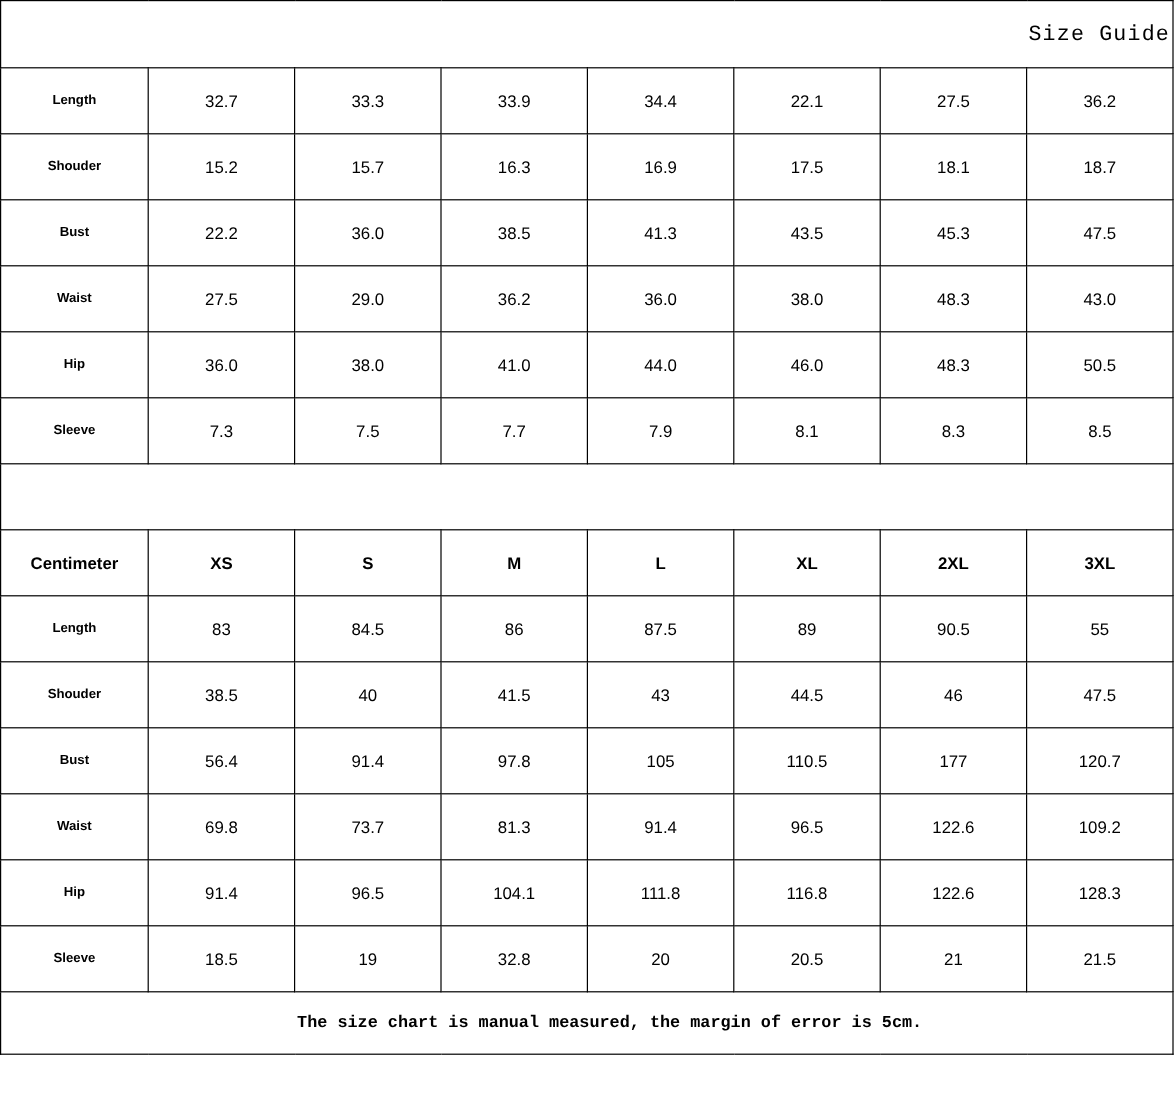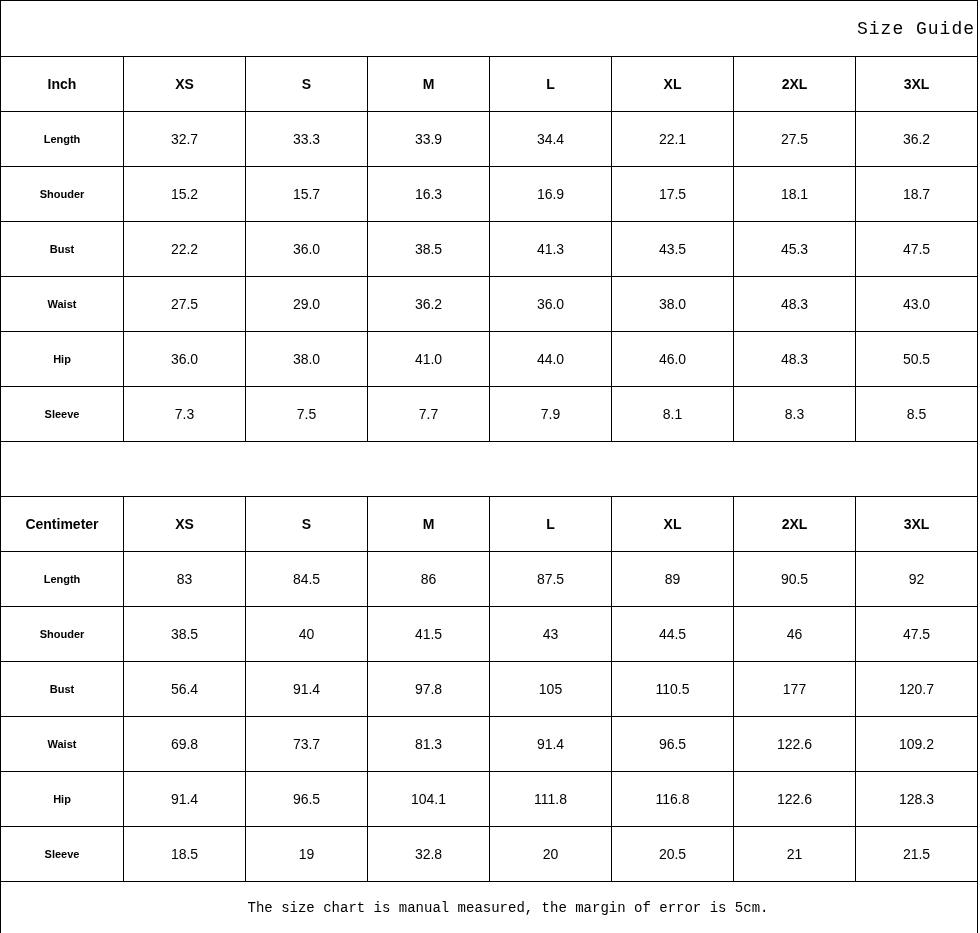--- a/index.html
+++ b/index.html
@@ -83,21 +83,21 @@
     border-right: 1px solid #000000;
     border-top: 1px solid #000000;
     border-bottom: 1px solid #000000;
   }
 
   
   td.note-cell {
     height: 52px;
     font-family: "Liberation Mono", "DejaVu Sans Mono", monospace;
     font-size: 14px;
-    font-weight: 400;
+    font-weight: 700;
     text-align: center;
     padding-left: 40px;
     letter-spacing: 0px;
   }
 </style>
 </head>
 <body>
 
 <div class="page">
   <table class="size-table">
@@ -110,30 +110,20 @@
         <col class="c-size">
         <col class="c-size">
         <col class="c-size">
     </colgroup>
     <tbody>
 
       <tr>
         <td class="title-cell" colspan="8">Size Guide</td>
       </tr>
 
-      <tr>
-        <td class="head-cell">Inch</td>
-        <td class="head-cell">XS</td>
-        <td class="head-cell">S</td>
-        <td class="head-cell">M</td>
-        <td class="head-cell">L</td>
-        <td class="head-cell">XL</td>
-        <td class="head-cell">2XL</td>
-        <td class="head-cell">3XL</td>
-      </tr>
 
       <tr>
         <td class="row-label">Length</td>
         <td class="value-cell">32.7</td>
         <td class="value-cell">33.3</td>
         <td class="value-cell">33.9</td>
         <td class="value-cell">34.4</td>
         <td class="value-cell">22.1</td>
         <td class="value-cell">27.5</td>
         <td class="value-cell">36.2</td>
@@ -210,21 +200,21 @@
       </tr>
 
       <tr>
         <td class="row-label">Length</td>
         <td class="value-cell">83</td>
         <td class="value-cell">84.5</td>
         <td class="value-cell">86</td>
         <td class="value-cell">87.5</td>
         <td class="value-cell">89</td>
         <td class="value-cell">90.5</td>
-        <td class="value-cell">92</td>
+        <td class="value-cell">55</td>
       </tr>
 
       <tr>
         <td class="row-label">Shouder</td>
         <td class="value-cell">38.5</td>
         <td class="value-cell">40</td>
         <td class="value-cell">41.5</td>
         <td class="value-cell">43</td>
         <td class="value-cell">44.5</td>
         <td class="value-cell">46</td>

